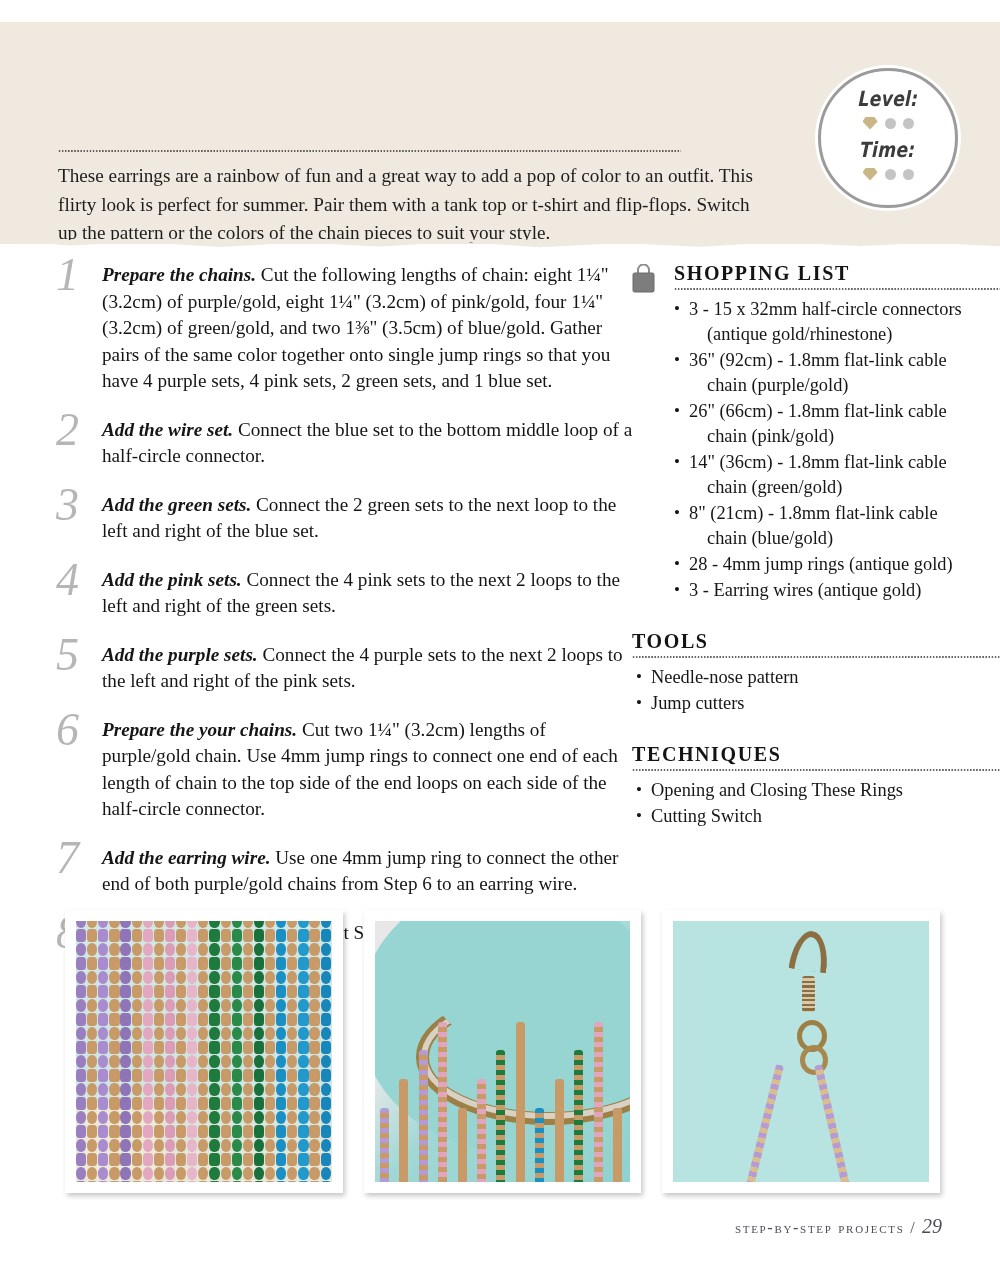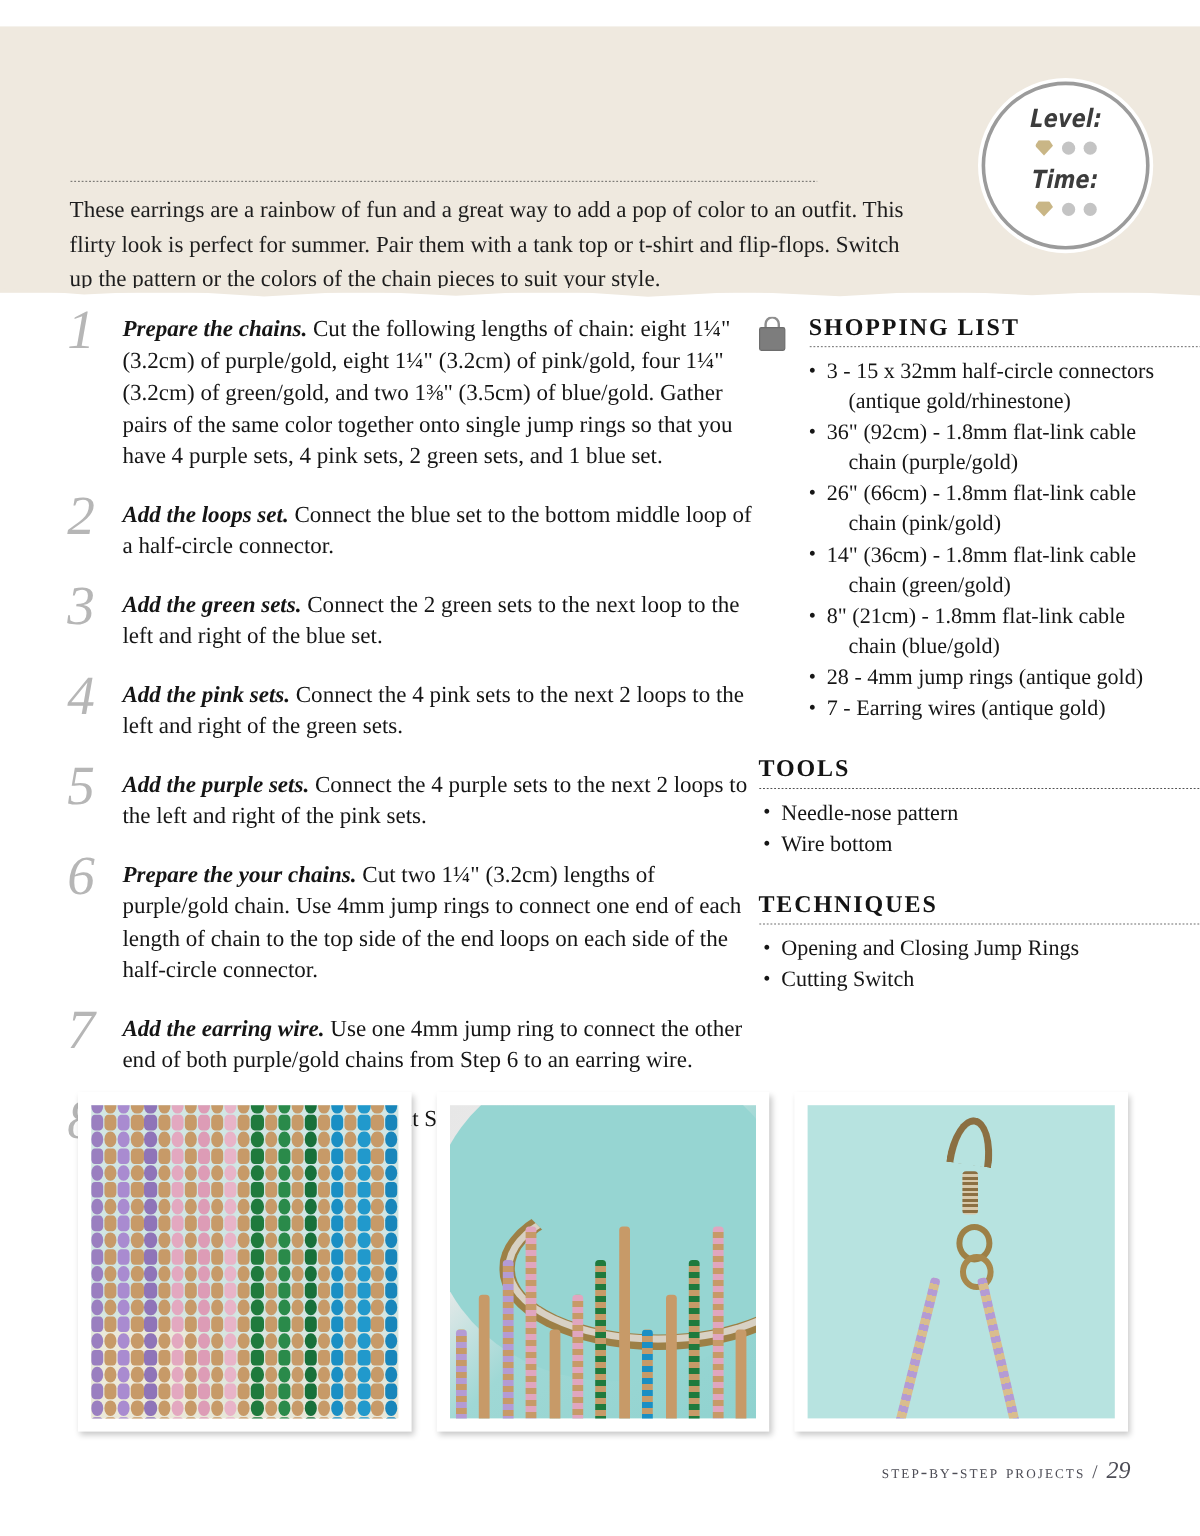--- a/index.html
+++ b/index.html
@@ -412,21 +412,21 @@
 
   <div class="steps">
 
     <div class="step">
       <div class="step-num">1</div>
       <div class="step-body"><b>Prepare the chains.</b><span> Cut the following lengths of chain: eight 1¼" (3.2cm) of purple/gold, eight 1¼" (3.2cm) of pink/gold, four 1¼" (3.2cm) of green/gold, and two 1⅜" (3.5cm) of blue/gold. Gather pairs of the same color together onto single jump rings so that you have 4 purple sets, 4 pink sets, 2 green sets, and 1 blue set.</span></div>
     </div>
 
     <div class="step">
       <div class="step-num">2</div>
-      <div class="step-body"><b>Add the loops set.</b><span> Connect the blue set to the bottom middle loop of a half-circle connector.</span></div>
+      <div class="step-body"><b>Add the wire set.</b><span> Connect the blue set to the bottom middle loop of a half-circle connector.</span></div>
     </div>
 
     <div class="step">
       <div class="step-num">3</div>
       <div class="step-body"><b>Add the green sets.</b><span> Connect the 2 green sets to the next loop to the left and right of the blue set.</span></div>
     </div>
 
     <div class="step">
       <div class="step-num">4</div>
       <div class="step-body"><b>Add the pink sets.</b><span> Connect the 4 pink sets to the next 2 loops to the left and right of the green sets.</span></div>
@@ -466,46 +466,46 @@
         <div class="sec-title">SHOPPING LIST</div>
       </div>
       <div class="sec-rule"></div>
       <ul class="sec-list">
         <li><span>3 - 15 x 32mm half-circle connectors</span><span class="cont">(antique gold/rhinestone)</span></li>
         <li><span>36" (92cm) - 1.8mm flat-link cable</span><span class="cont">chain (purple/gold)</span></li>
         <li><span>26" (66cm) - 1.8mm flat-link cable</span><span class="cont">chain (pink/gold)</span></li>
         <li><span>14" (36cm) - 1.8mm flat-link cable</span><span class="cont">chain (green/gold)</span></li>
         <li><span>8" (21cm) - 1.8mm flat-link cable</span><span class="cont">chain (blue/gold)</span></li>
         <li><span>28 - 4mm jump rings (antique gold)</span></li>
-        <li><span>7 - Earring wires (antique gold)</span></li>
+        <li><span>3 - Earring wires (antique gold)</span></li>
       </ul>
     </div>
 
     <div class="block-gap"></div>
 
     <div>
       <div class="sec-head">
         <div class="sec-title plain">TOOLS</div>
       </div>
       <div class="sec-rule plain"></div>
       <ul class="sec-list plain">
         <li><span>Needle-nose pattern</span></li>
-        <li><span>Wire bottom</span></li>
+        <li><span>Jump cutters</span></li>
       </ul>
     </div>
 
     <div class="block-gap"></div>
 
     <div>
       <div class="sec-head">
         <div class="sec-title plain">TECHNIQUES</div>
       </div>
       <div class="sec-rule plain"></div>
       <ul class="sec-list plain">
-        <li><span>Opening and Closing Jump Rings</span></li>
+        <li><span>Opening and Closing These Rings</span></li>
         <li><span>Cutting Switch</span></li>
       </ul>
     </div>
 
   </div>
 
   <div class="photos">
 
     <div class="photo">
       <div class="photo-img p1">

